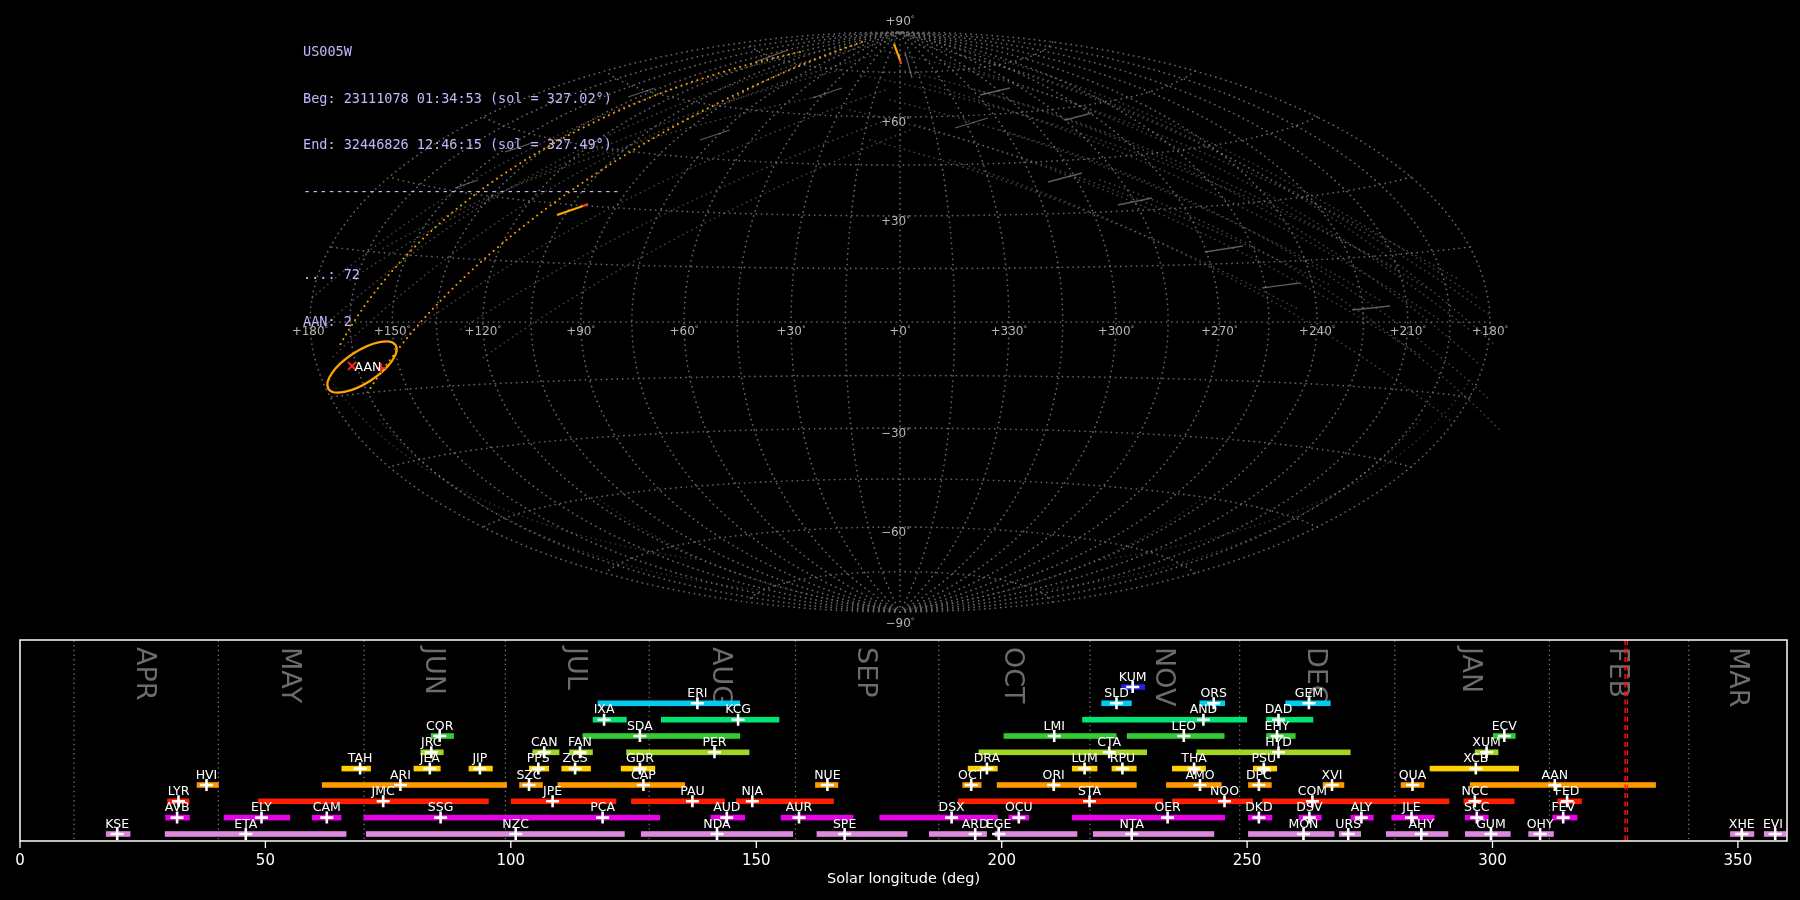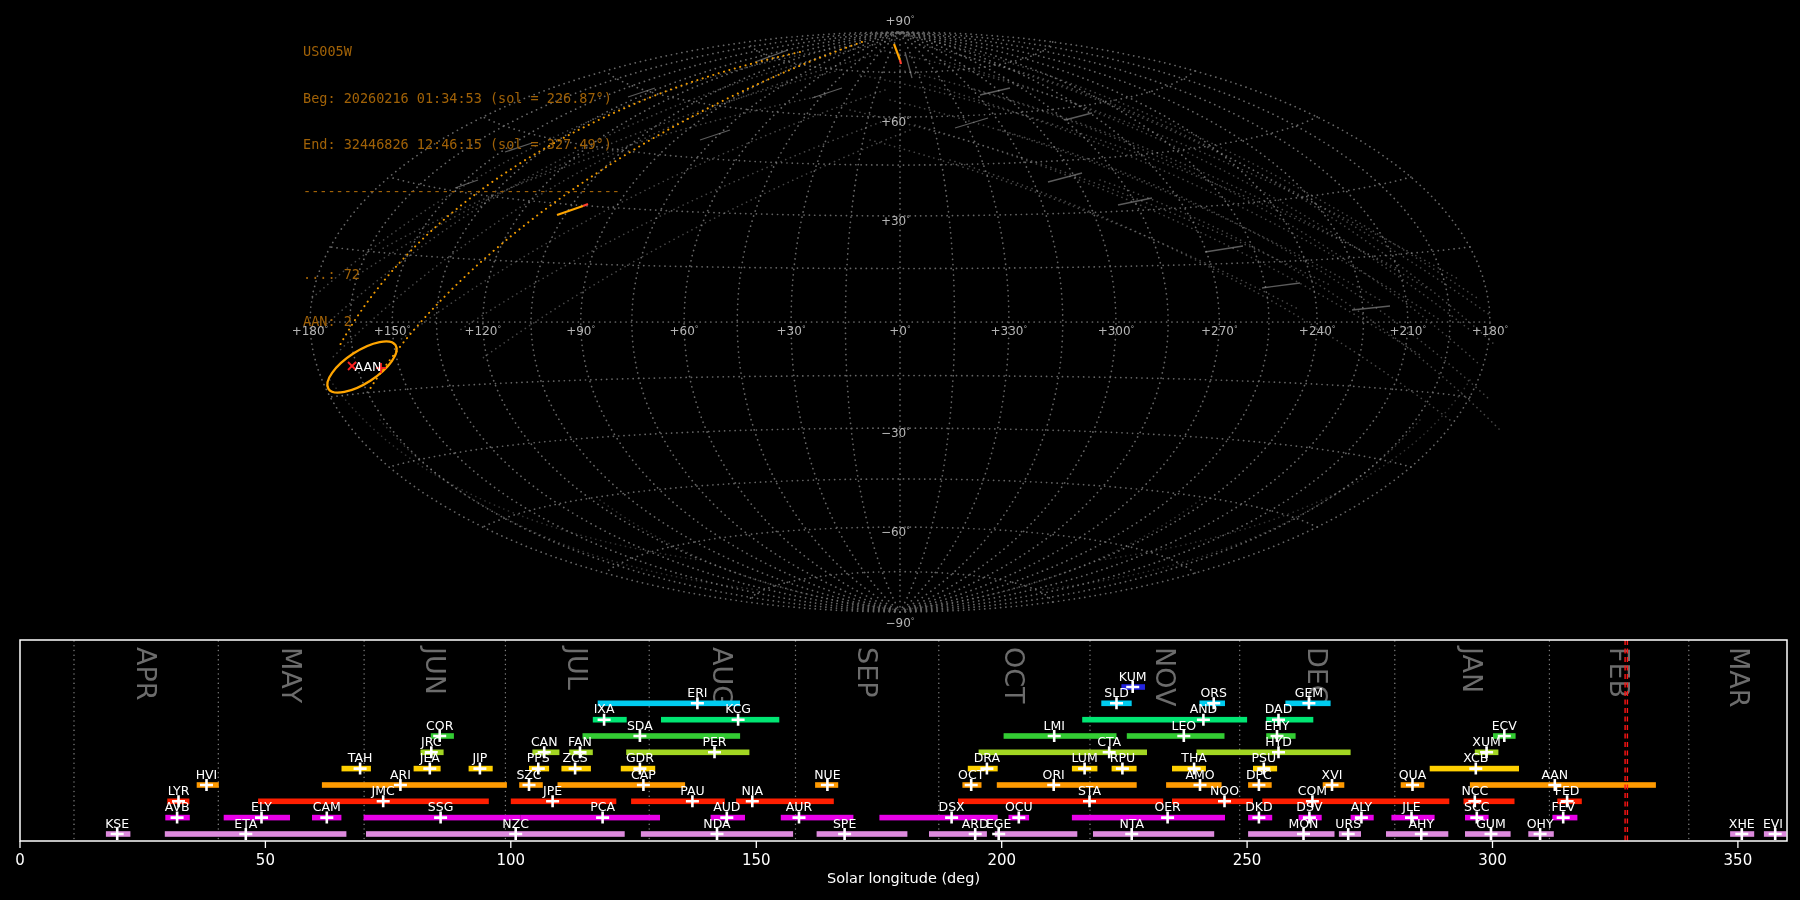--- a/index.html
+++ b/index.html
@@ -1,20 +1,20 @@
 <!DOCTYPE html>
 <html><head>
 <meta charset="utf-8">
 <style>
   html,body{margin:0;padding:0;background:#000;}
   #stage{position:relative;width:1800px;height:900px;background:#000;overflow:hidden;
          font-family:"DejaVu Sans",sans-serif;}
   #sky{position:absolute;left:0;top:0;}
   #timeline{position:absolute;left:0;top:635px;}
-  #hdr{position:absolute;left:303px;top:13px;color:#a16207;font-family:"DejaVu Sans Mono",monospace;
+  #hdr{position:absolute;left:303px;top:13px;color:#c4b5fd;font-family:"DejaVu Sans Mono",monospace;
        font-size:13.5px;line-height:15.5px;white-space:pre;}
   #hdr .sep{letter-spacing:0px;}
   #hdr .gap{display:block;height:6px;}
 </style>
 </head>
 <body>
 
 <div id="stage">
   <svg id="sky" width="1800" height="635">
       <g stroke="#ababab" stroke-width="1.7" fill="none" stroke-linecap="round" stroke-dasharray="0.1 5.2" opacity="0.6">
@@ -142,21 +142,21 @@
         <text x="910" y="125.93903345590121" text-anchor="end">+60<tspan dy="-4" font-size="7.5">°</tspan></text>
         <text x="910" y="224.85263290251282" text-anchor="end">+30<tspan dy="-4" font-size="7.5">°</tspan></text>
         <text x="910" y="437.1473670974872" text-anchor="end">−30<tspan dy="-4" font-size="7.5">°</tspan></text>
         <text x="910" y="536.0609665440988" text-anchor="end">−60<tspan dy="-4" font-size="7.5">°</tspan></text>
         <text x="900" y="627" text-anchor="middle">−90<tspan dy="-4" font-size="7.5">°</tspan></text>
       </g>
     </svg>
 
   <div id="hdr">
     <div>US005W</div>
-    <div>Beg: 20260216 01:34:53 (sol = 226.87°)</div>
+    <div>Beg: 23111078 01:34:53 (sol = 327.02°)</div>
     <div>End: 32446826 12:46:15 (sol = 327.49°)</div>
     <div class="sep">---------------------------------------</div>
     <span class="gap"></span>
     <div>...: 72</div>
     <div>AAN: 2</div>
   </div>
 
   <svg id="timeline" width="1800" height="265">
       <g stroke="#8f8f8f" stroke-width="1.4" stroke-linecap="round" stroke-dasharray="0.1 4.6" opacity="0.9">
         <line x1="74.0" y1="6" x2="74.0" y2="205"></line>

